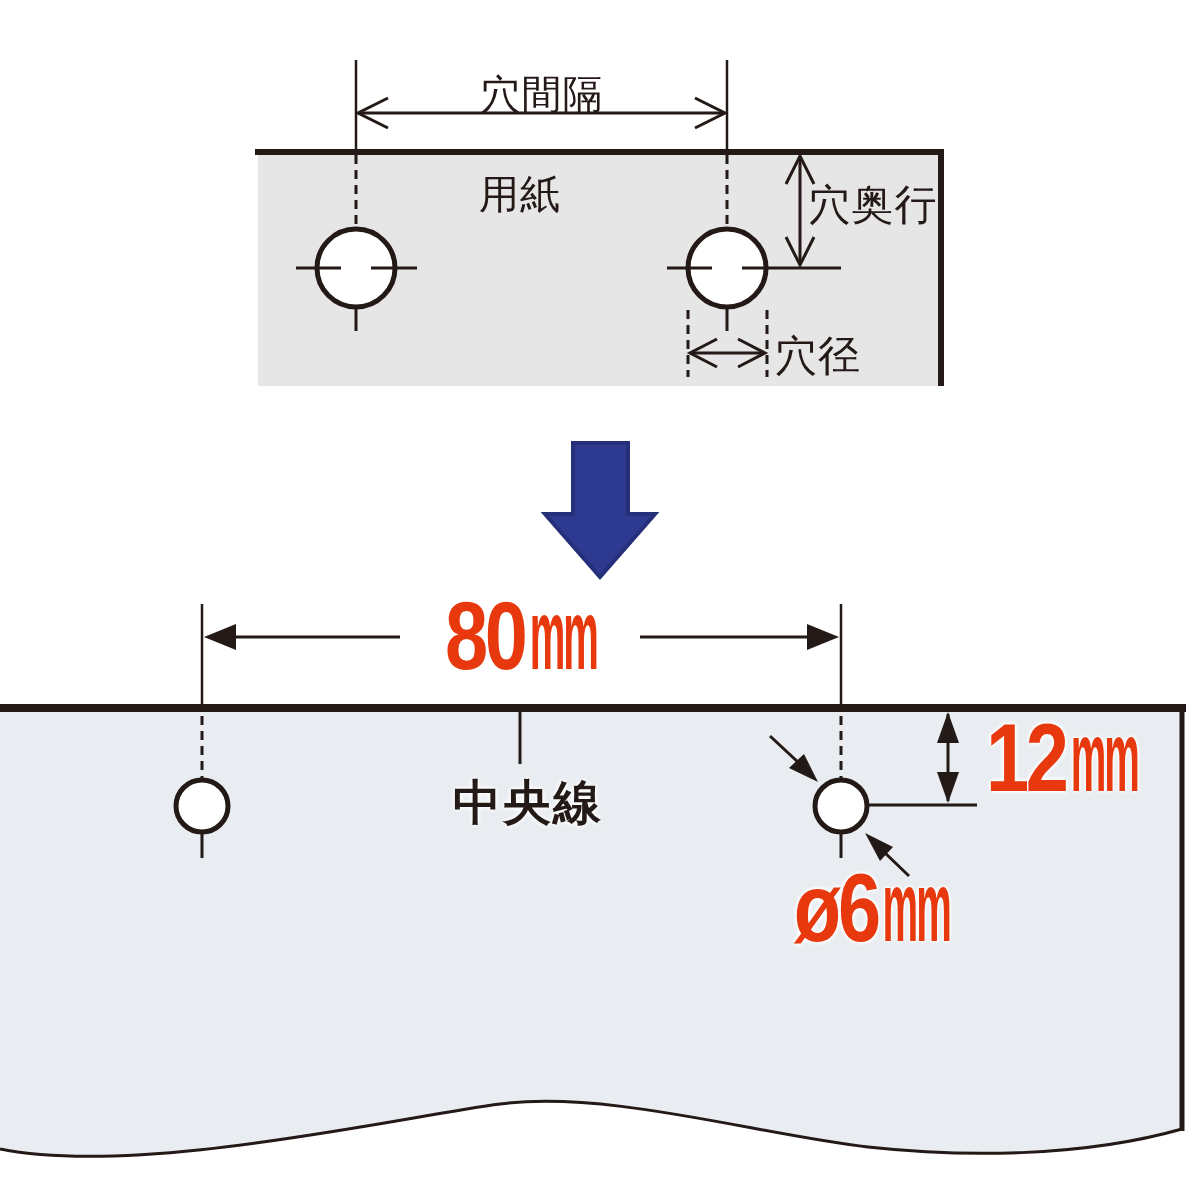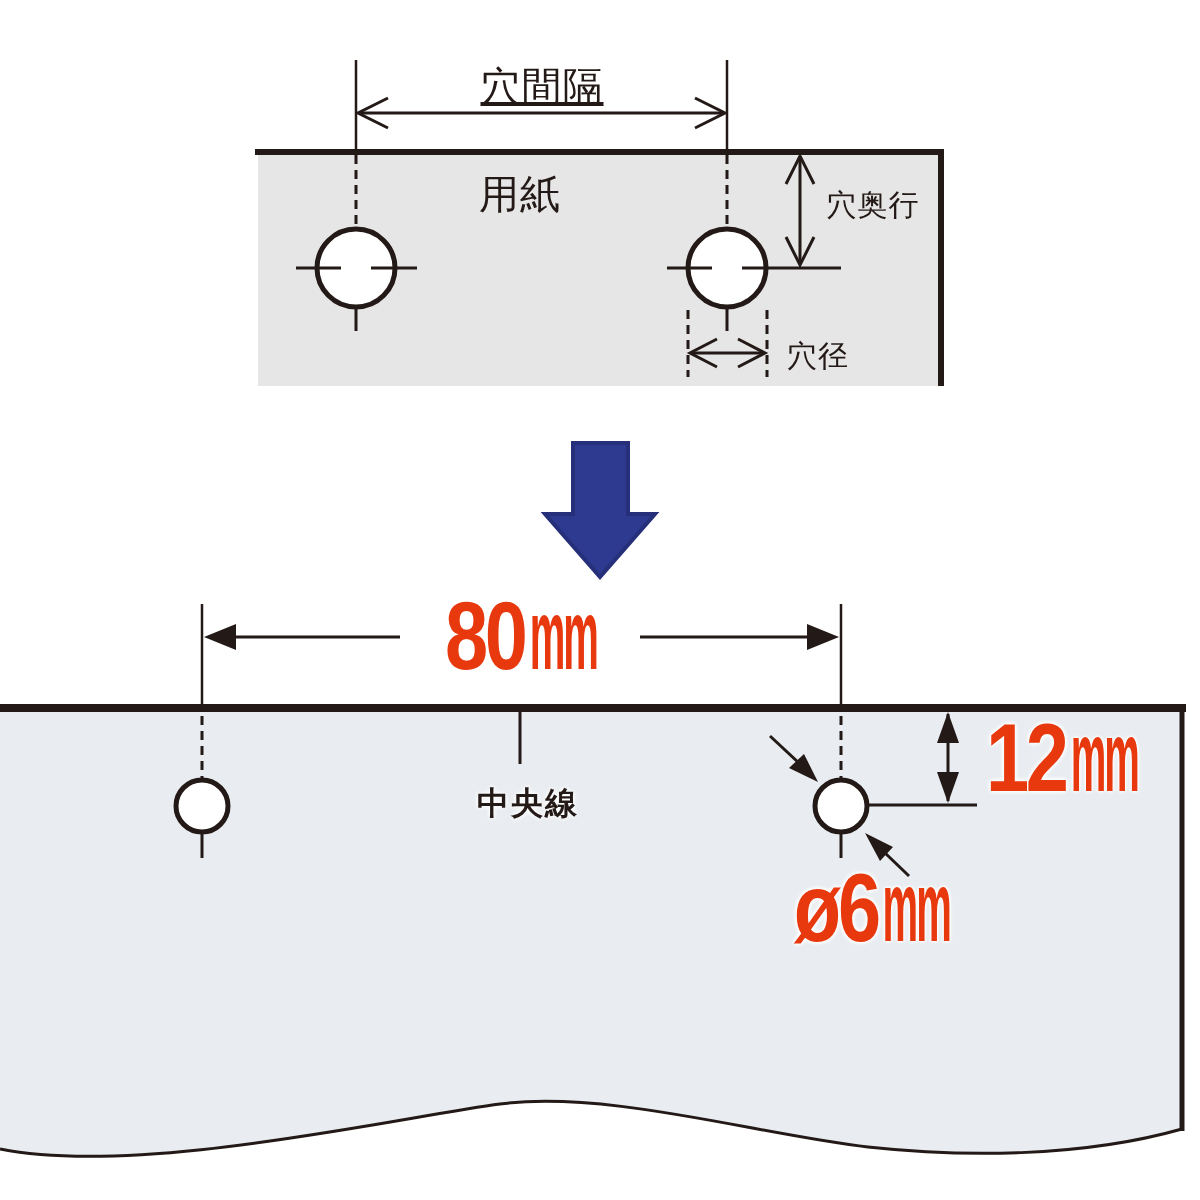--- a/index.html
+++ b/index.html
@@ -13,23 +13,23 @@
   }
   #diagram-svg{position:absolute;left:0;top:0;}
   .lbl{
     position:absolute;
     transform:translate(-50%,-50%);
     white-space:nowrap;
     color:#231916;
     line-height:1;
   }
   .jp{font-size:40px;letter-spacing:1px;}
-  .jp-sm{font-size:30px;letter-spacing:1px;}
+  .jp-sm{font-size:42px;letter-spacing:1px;}
   .jp-bold{
-    font-size:32px;font-weight:bold;letter-spacing:2px;
+    font-size:48px;font-weight:bold;letter-spacing:2px;
     text-shadow:0 0 5px #fff,0 0 5px #fff;
   }
   .dim{
     position:absolute;
     transform:translate(-50%,-50%) scaleX(0.8);
     white-space:nowrap;
     color:#e8380d;
     font-weight:bold;
     line-height:1;
     text-shadow:0 0 6px #fff,0 0 6px #fff,0 0 6px #fff;
@@ -147,21 +147,21 @@
     </g>
 
     <g stroke="#231916">
       <line x1="770" y1="736" x2="799" y2="763" stroke-width="3"></line>
       <polygon points="818,782 804,754 789,768" fill="#231916" stroke="none"></polygon>
       <line x1="909" y1="876" x2="884" y2="852" stroke-width="3"></line>
       <polygon points="865,833 880,861 893,847" fill="#231916" stroke="none"></polygon>
     </g>
   </svg>
 
-  <div class="lbl jp" style="left:542px;top:86px;text-decoration:underline;">穴間隔</div>
+  <div class="lbl jp" style="left:542px;top:94px;">穴間隔</div>
 
   <div class="lbl jp" style="left:520px;top:194px;">用紙</div>
 
   <div class="lbl jp-sm" style="left:873px;top:205px;">穴奥行</div>
 
   <div class="lbl jp-sm" style="left:818px;top:356px;">穴径</div>
 
   <div class="lbl jp-bold" style="left:528px;top:803px;">中央線</div>
 
   <div class="dim" style="left:516px;top:634px;">

